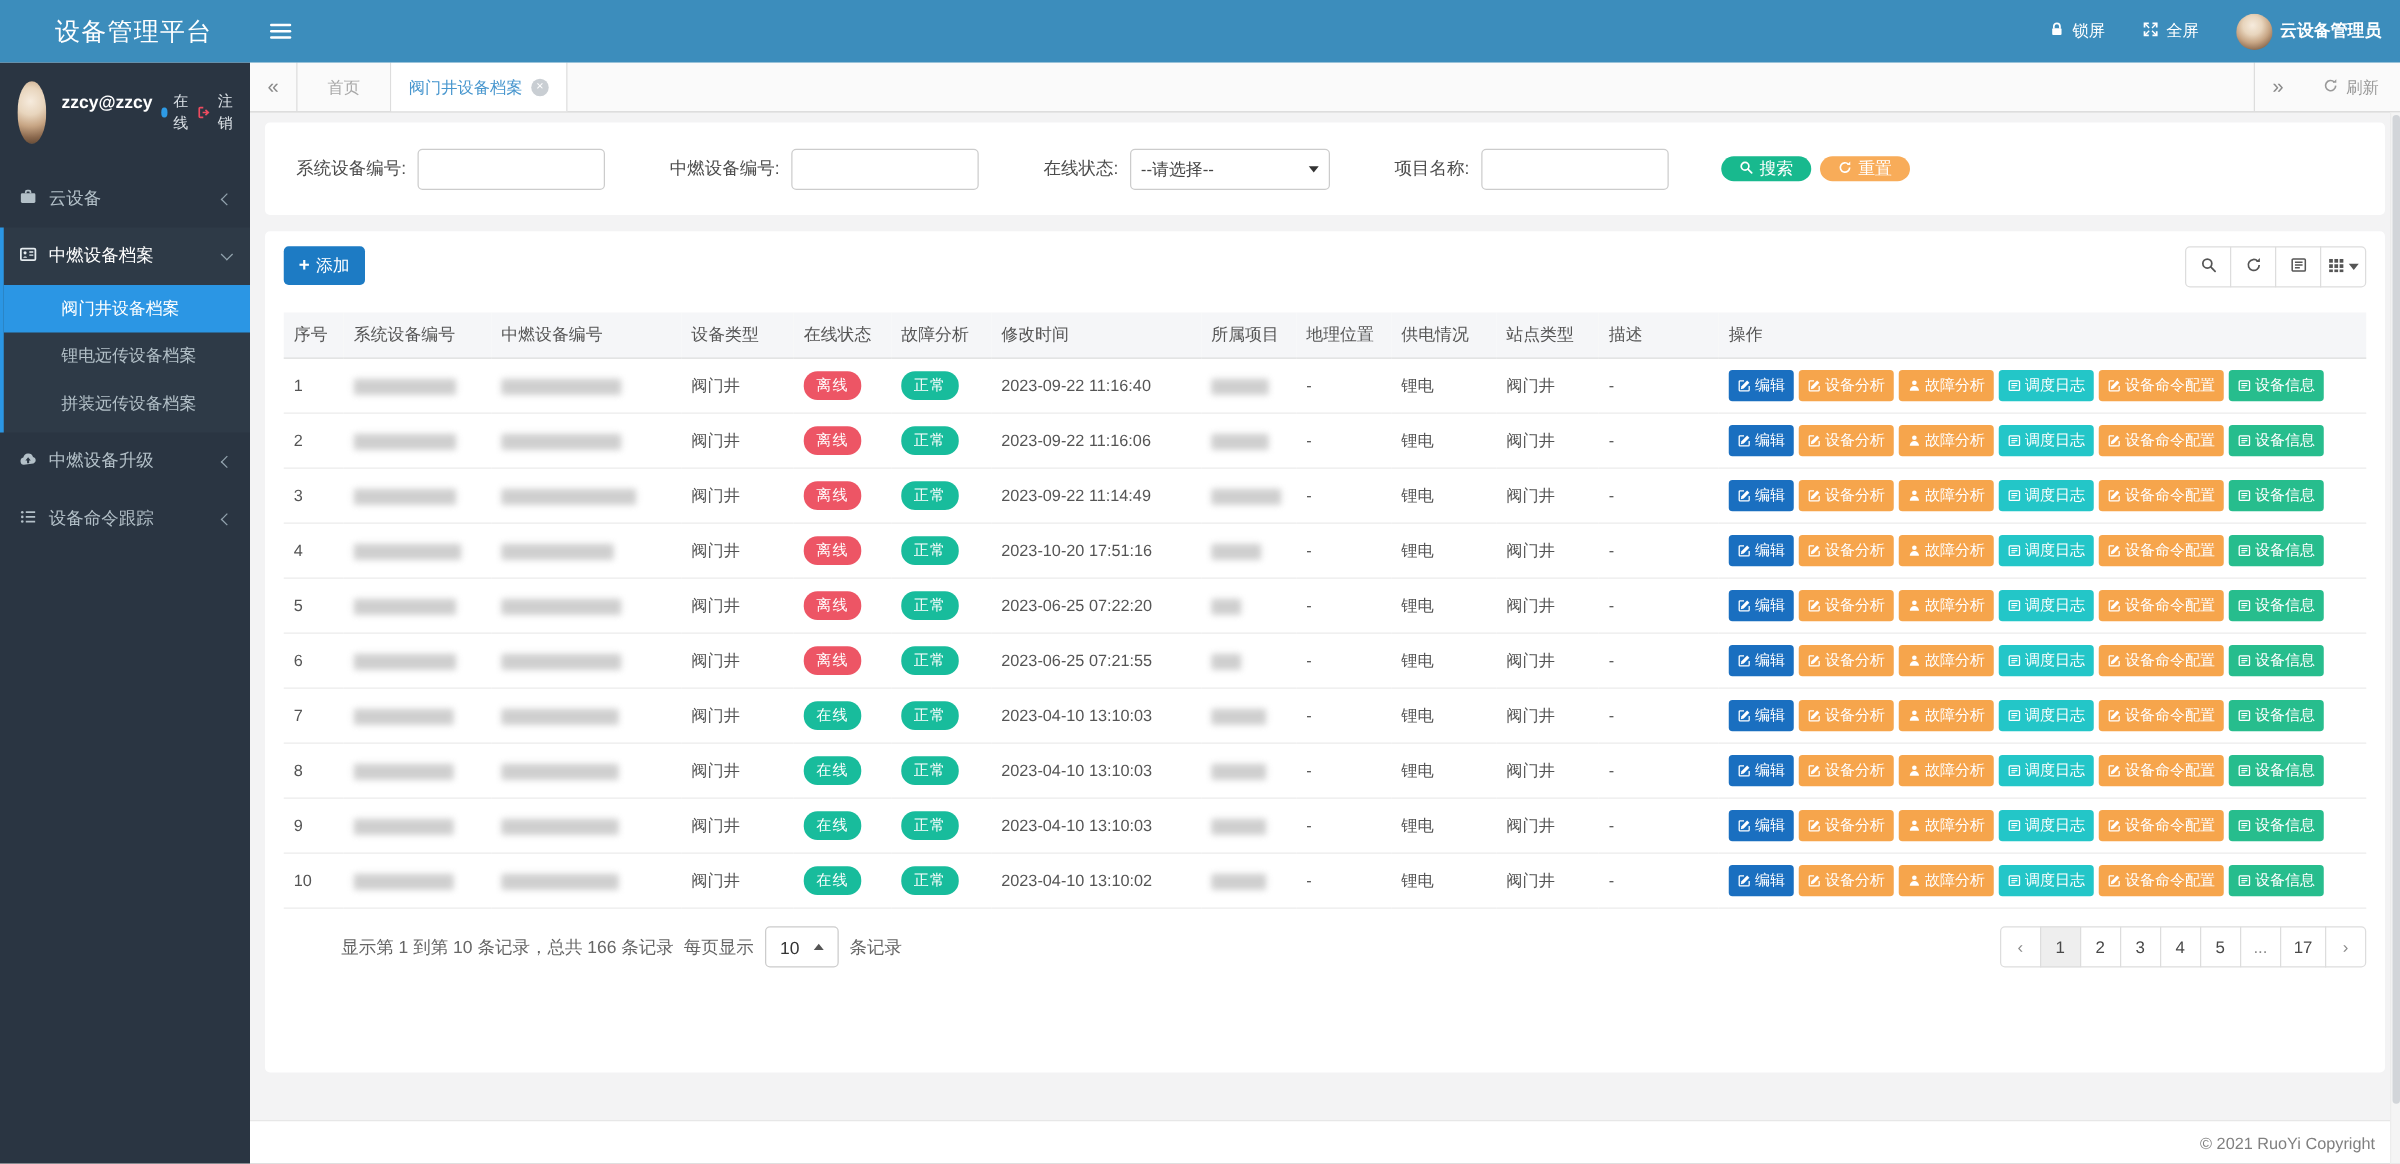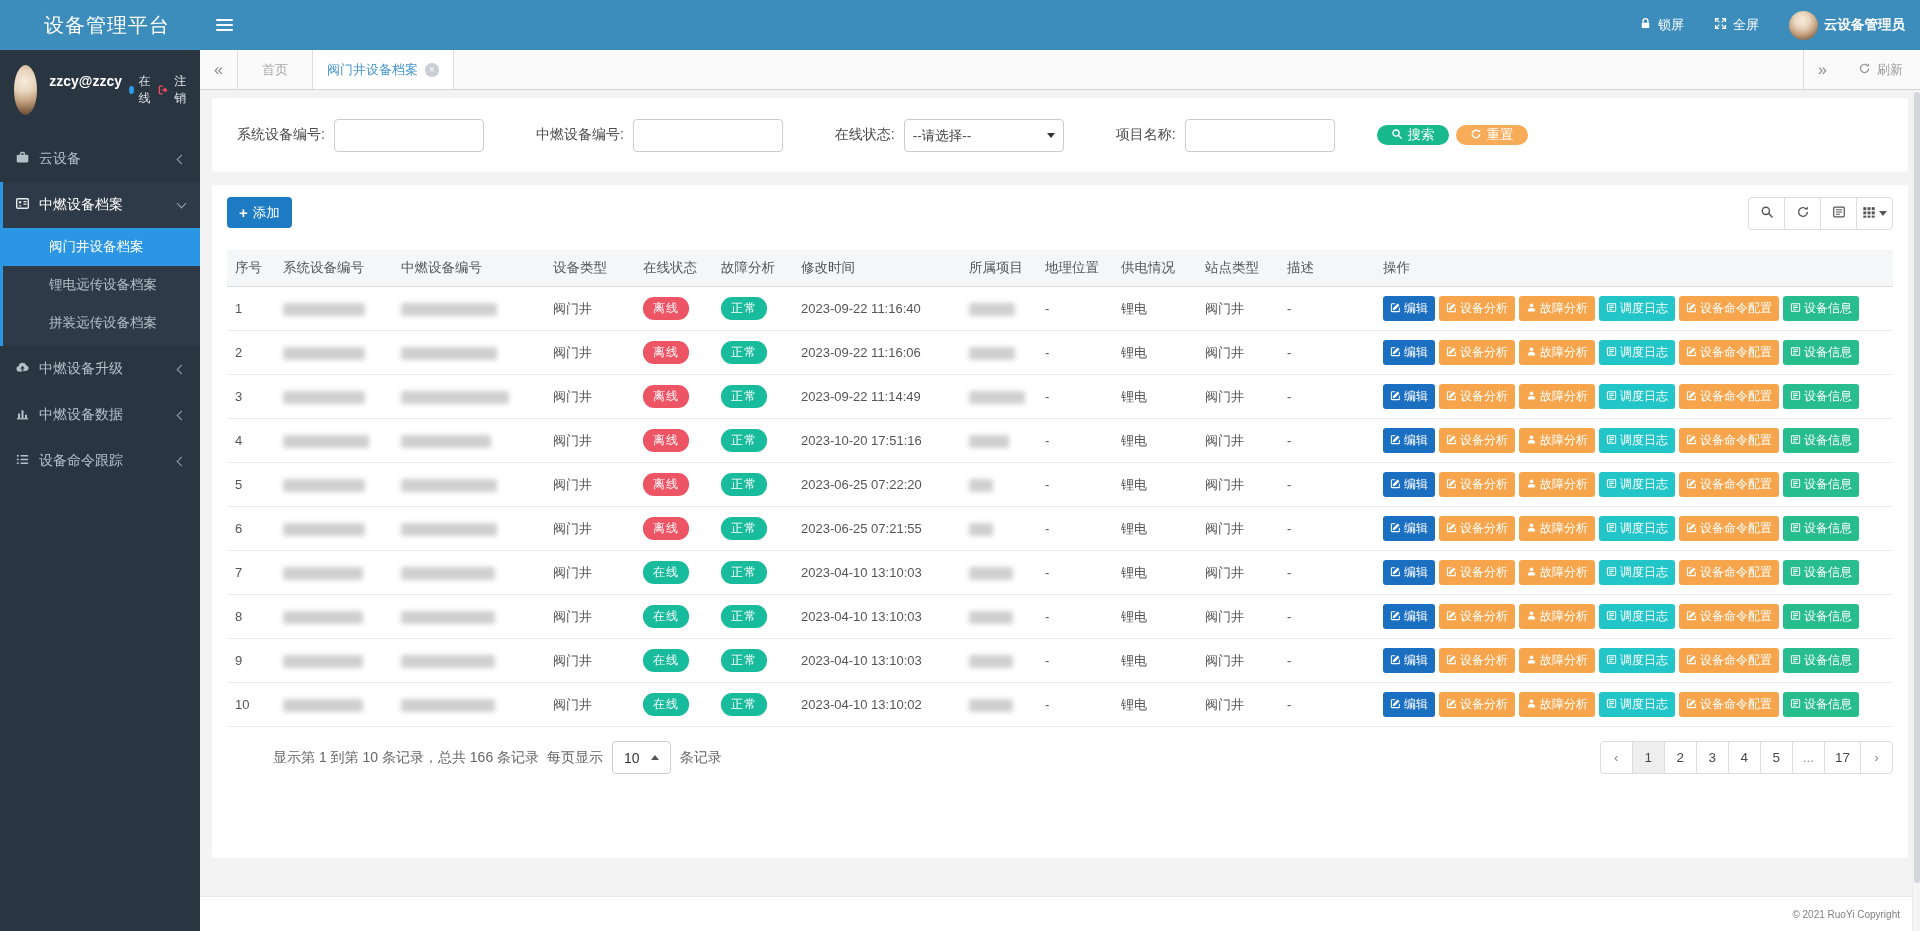--- a/index.html
+++ b/index.html
@@ -83,39 +83,39 @@
   .tool-group svg { width:14px; height:14px; }
   .caret-down { width:0; height:0; border:4px solid transparent; border-top:5px solid #555; margin-top:4px; }
 
   table { width:100%; border-collapse:collapse; table-layout:fixed; font-size:13px; color:#555; }
   thead th { background:#f5f6f8; text-align:left; font-weight:400; font-size:13.5px; color:#555; padding:9px 8px; border-bottom:1px solid #ddd; white-space:nowrap; cursor:default; }
   tbody td { padding:9px 8px; border-bottom:1px solid #ebebeb; white-space:nowrap; overflow:hidden; }
   .blur { display:inline-block; height:13px; border-radius:2px; background:#c7c7c7; filter:blur(2.5px); vertical-align:middle; opacity:.85; }
   .badge { display:inline-block; padding:3px 10px; border-radius:11px; font-size:12px; color:#fff; letter-spacing:1px; }
   .badge.offline { background:#ed5565; }
   .badge.online, .badge.normal { background:#18bc9c; }
-  .abtn { display:inline-flex; align-items:center; gap:3px; border:none; border-radius:3px; color:#fff; font-size:12px; padding:4px 7px; margin-right:4px; cursor:pointer; vertical-align:middle; font-family:inherit; white-space:nowrap; }
+  .abtn { display:inline-flex; align-items:flex-end; gap:3px; border:none; border-radius:3px; color:#fff; font-size:12px; padding:4px 7px; margin-right:4px; cursor:pointer; vertical-align:middle; font-family:inherit; white-space:nowrap; }
   .abtn svg { width:11px; height:11px; }
   .abtn.blue { background:#1a6fc0; } .abtn.orange { background:#f6a54c; }
   .abtn.cyan { background:#23c6c8; } .abtn.green { background:#27bd8d; }
 
   
   .pager-row { display:flex; justify-content:space-between; align-items:center; margin-top:14px; font-size:14px; color:#666; }
   .pager-info { display:flex; align-items:center;margin-left:46px; }
   .page-size { display:inline-flex; align-items:center; gap:11px; border:1px solid #ccc; border-radius:4px; height:33px; padding:0 11px; margin:0 9px; cursor:pointer; color:#333; background:#fff; }
   .caret-up { width:0; height:0; border:4px solid transparent; border-bottom:5px solid #555; margin-top:-4px; }
   .pager { list-style:none; display:flex; }
   .pager li { min-width:33px; height:33px; display:flex; align-items:center; justify-content:center; border:1px solid #ddd; margin-left:-1px; font-size:13.5px; color:#484848; background:#fff; cursor:pointer; padding:0 10px; }
   .pager li:first-child { border-radius:4px 0 0 4px; }
   .pager li:last-child { border-radius:0 4px 4px 0; }
   .pager li.active { background:#eee; }
   .pager li.arrow { color:#8a8a8a; }
   .pager li.ellipsis { cursor:default; color:#8a8a8a; }
 
-  footer { height:35px; background:#fff; border-top:1px solid #e7e7e7; display:flex; align-items:center; justify-content:flex-end; padding:0 20px; font-size:10px; color:#808080; flex:none; }
+  footer { height:35px; background:#fff; border-top:1px solid #e7e7e7; display:flex; align-items:center; justify-content:flex-end; padding:0 20px; font-size:13px; color:#808080; flex:none; }
 
   .scrollbar { position:absolute; top:90px; right:0; bottom:0; width:8px; background:#f4f4f4; border-left:1px solid #ececec; z-index:30; }
   .scrollbar .thumb { width:6px; margin:2px auto 0; height:94%; background:#d2d5d9; border-radius:3px; }
 </style>
 </head>
 <body>
 
 <div class="app">
 
   <header class="topbar">
@@ -198,30 +198,20 @@
       <li class="menu-item">
         <span><svg viewBox="0 0 16 16">
               <path d="M4.3 12.6a3.1 3.1 0 0 1-.4-6.1 4.3 4.3 0 0 1 8.3-.6 2.9 2.9 0 0 1 .3 5.6z" fill="#b3c0c8"></path>
               <path d="M8 6.2 10.3 9H8.9v2.4H7.1V9H5.7z" fill="#2a3542"></path>
             </svg></span>
         <span>中燃设备升级</span>
         <i class="chev left"></i>
       </li>
       <li class="menu-item">
         <span><svg viewBox="0 0 16 16">
-              <path d="M2 13.6h12" stroke="#b3c0c8" stroke-width="1.4"></path>
-              <rect x="3.2" y="8" width="2.2" height="4.8" fill="#b3c0c8"></rect>
-              <rect x="6.9" y="4.6" width="2.2" height="8.2" fill="#b3c0c8"></rect>
-              <rect x="10.6" y="9.4" width="2.2" height="3.4" fill="#b3c0c8"></rect>
-            </svg></span>
-        <span>中燃设备数据</span>
-        <i class="chev left"></i>
-      </li>
-      <li class="menu-item">
-        <span><svg viewBox="0 0 16 16">
               <circle cx="3" cy="4" r="1.1" fill="#b3c0c8"></circle>
               <circle cx="3" cy="8" r="1.1" fill="#b3c0c8"></circle>
               <circle cx="3" cy="12" r="1.1" fill="#b3c0c8"></circle>
               <path d="M6 4h8M6 8h8M6 12h8" stroke="#b3c0c8" stroke-width="1.5"></path>
             </svg></span>
         <span>设备命令跟踪</span>
         <i class="chev left"></i>
       </li>
     </ul>
   </aside>

